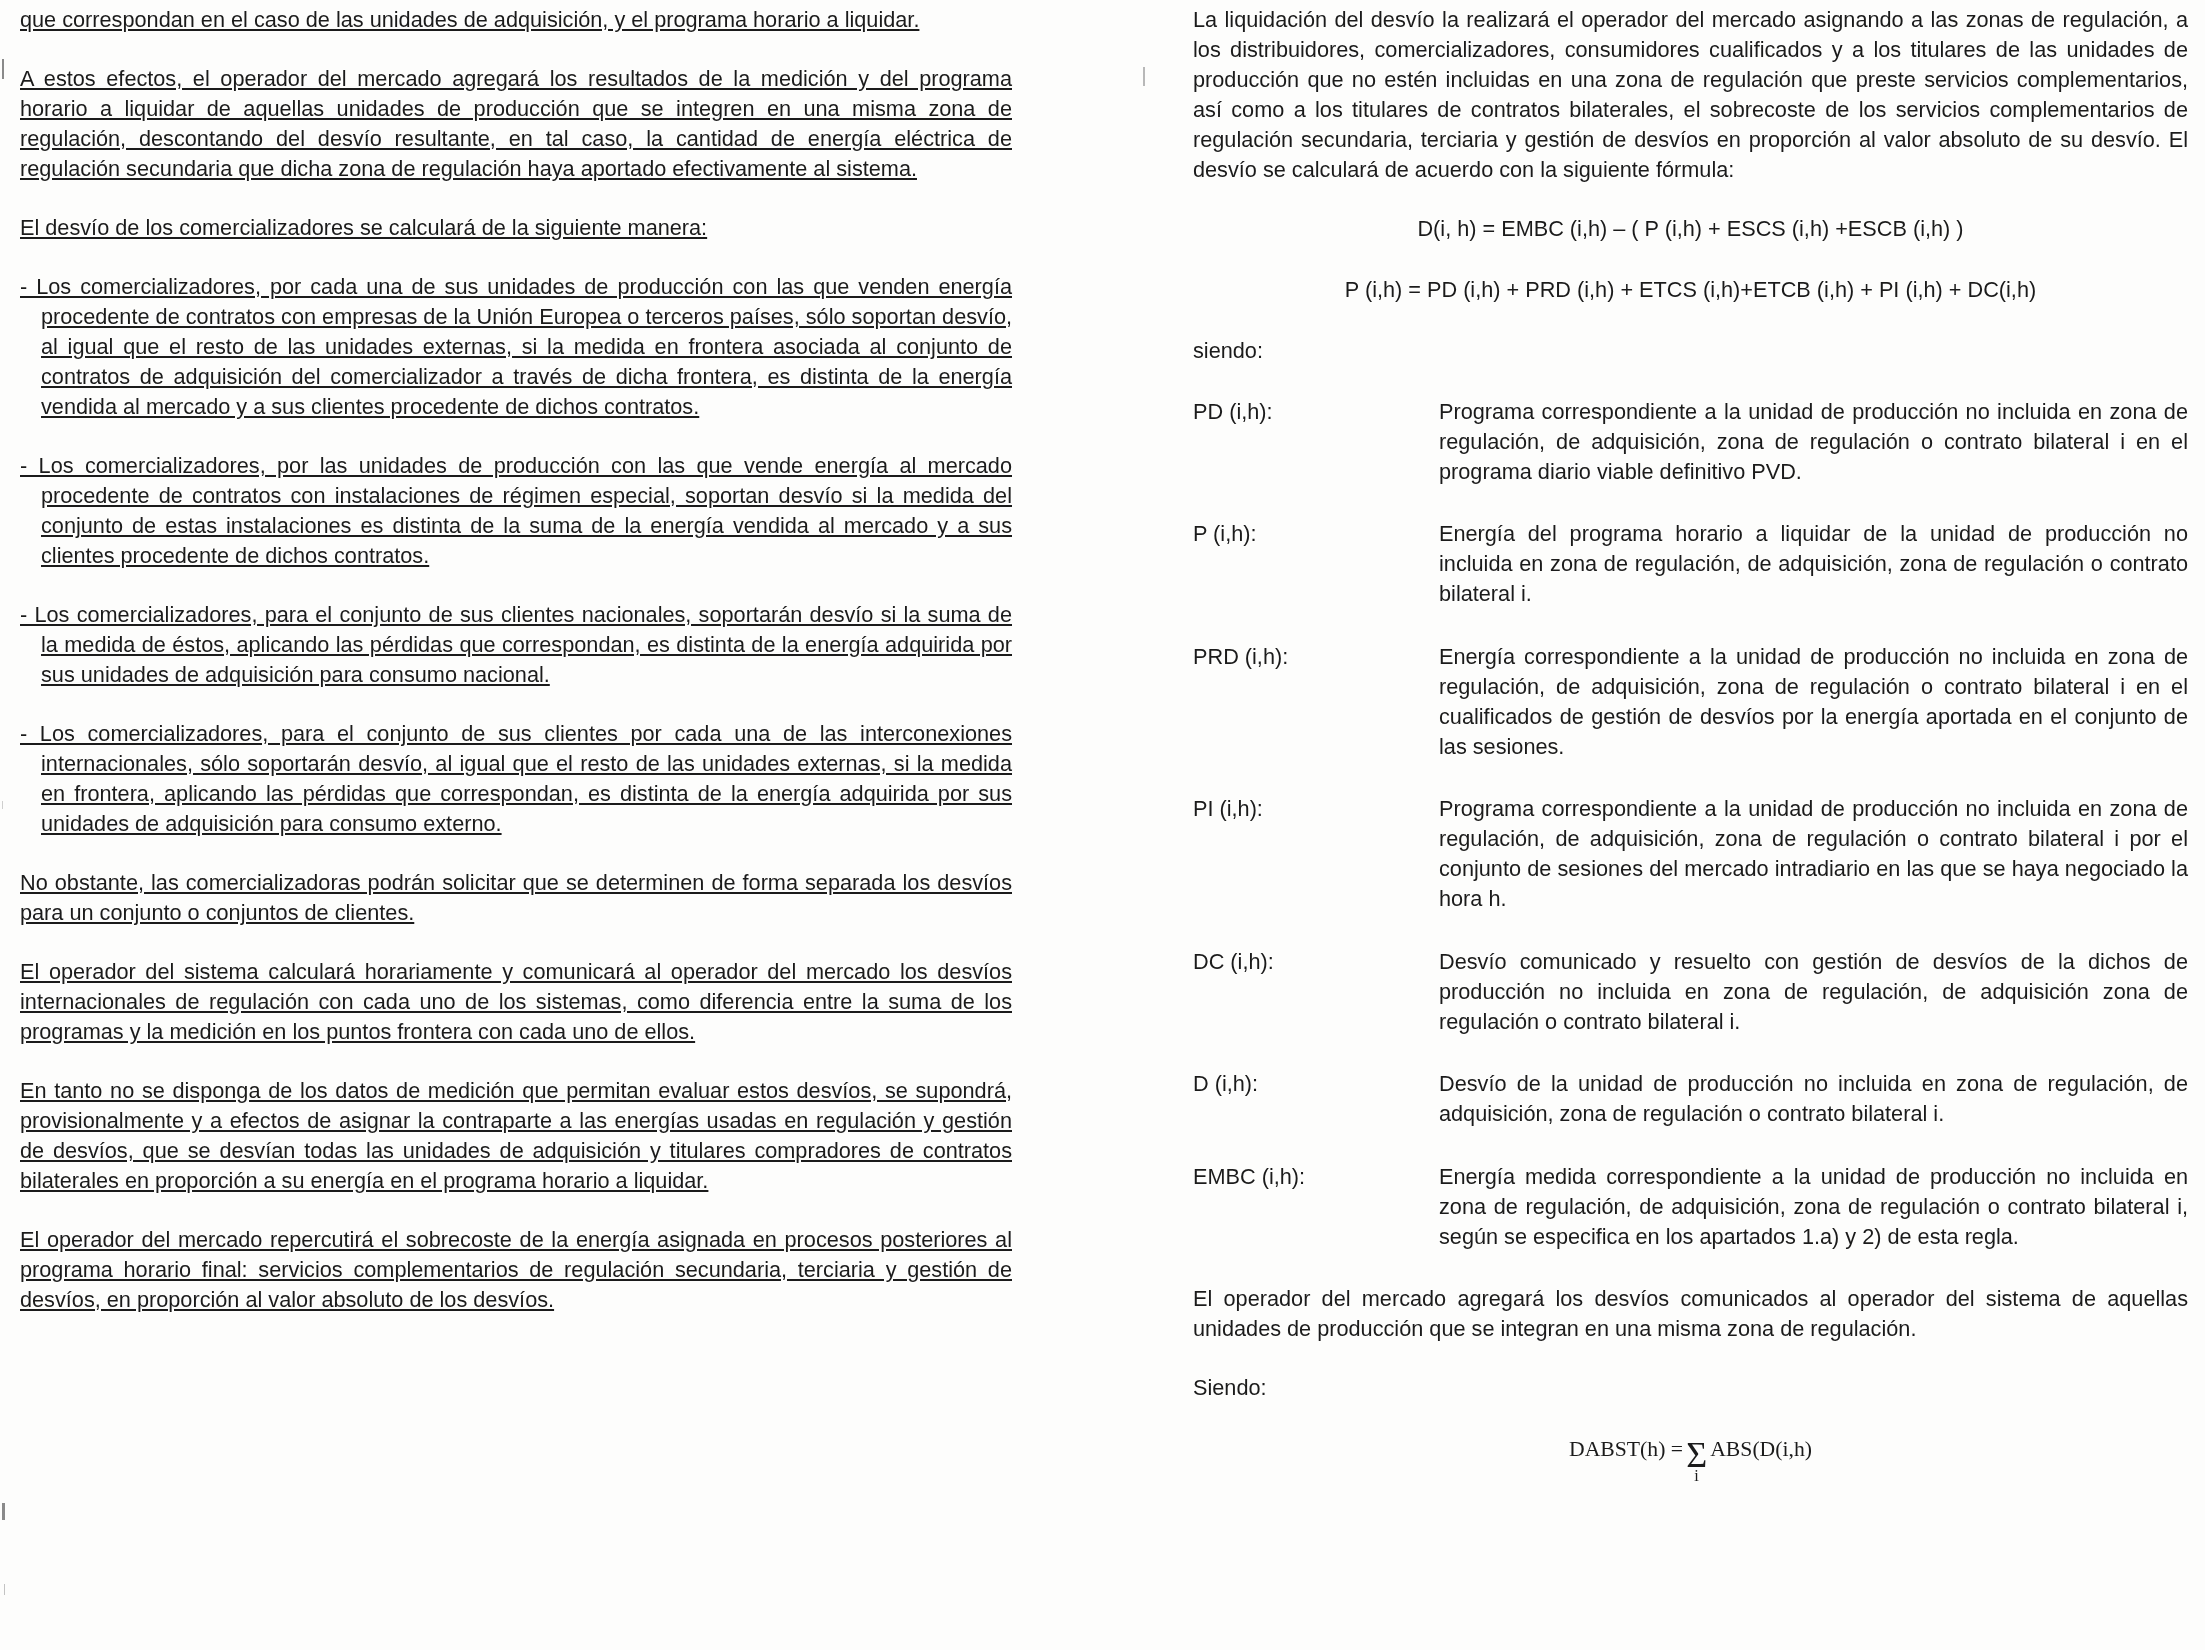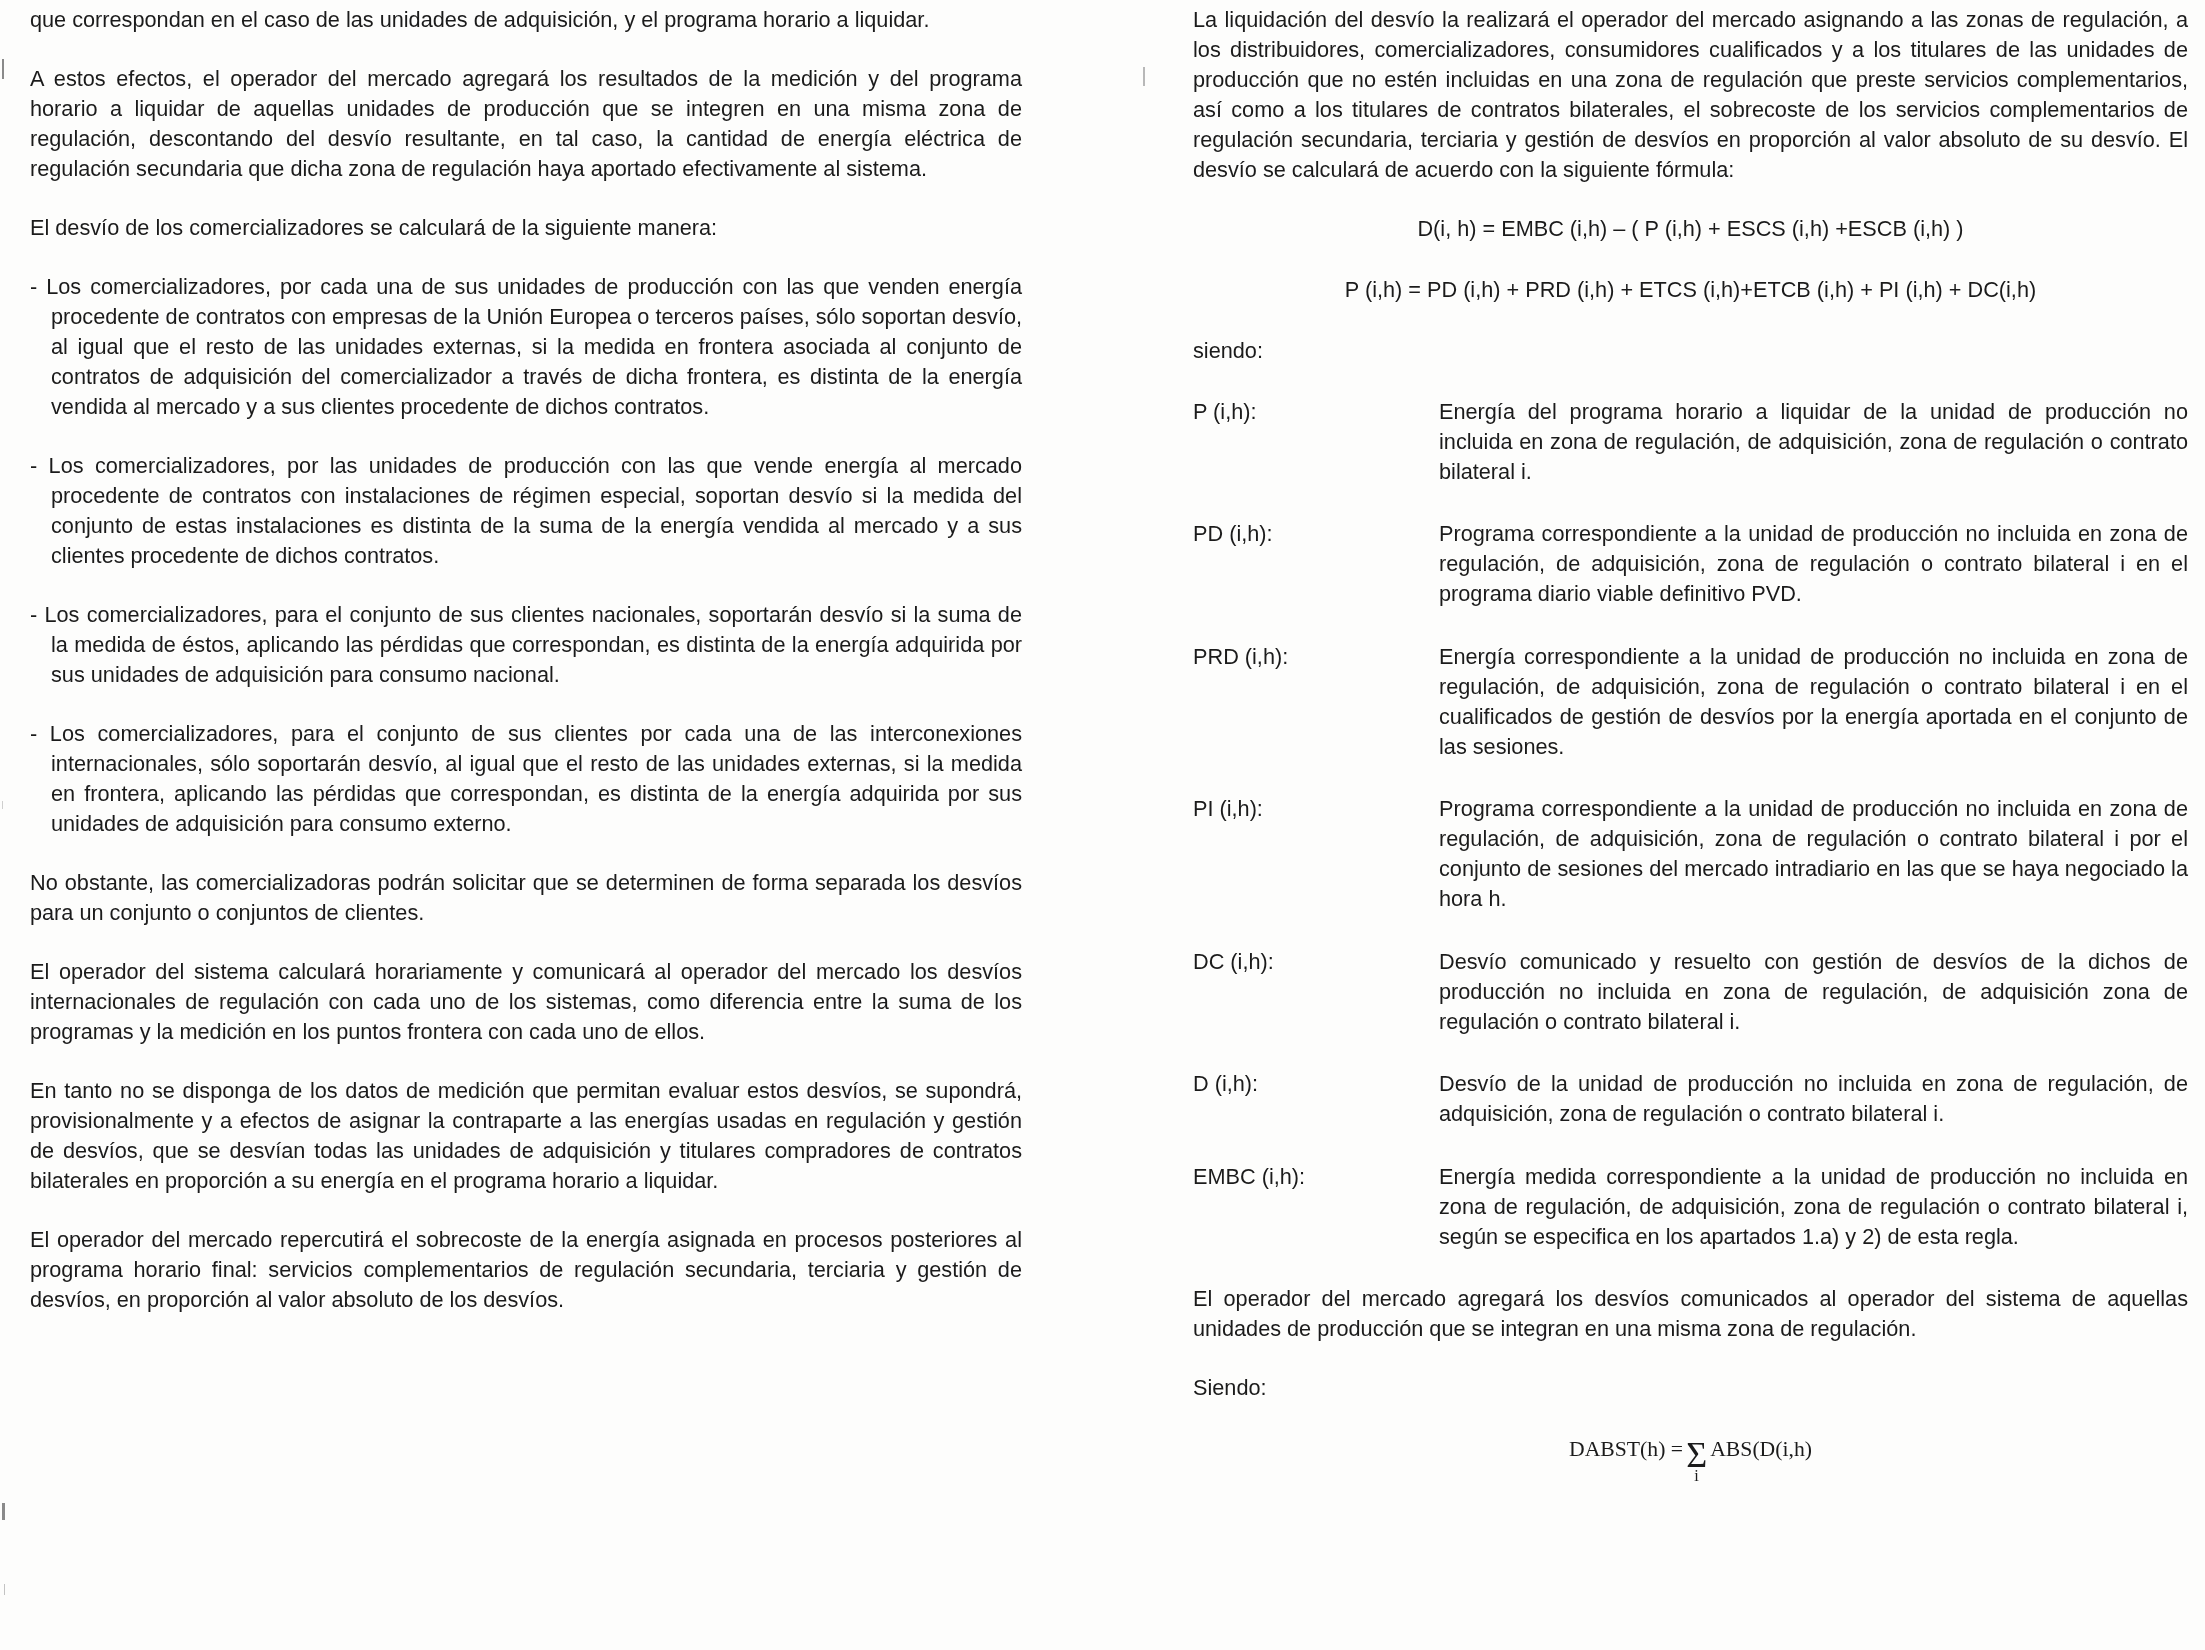--- a/index.html
+++ b/index.html
@@ -9,21 +9,21 @@
     height: 1650px;
     position: relative;
     overflow: hidden;
     font-family: "Liberation Sans", sans-serif;
     font-size: 21.7px;
     line-height: 30px;
     color: #1b1b1b;
     -webkit-font-smoothing: antialiased;
   }
   .col { position: absolute; top: 4.6px; }
-  .col-left  { left: 30px;   width: 992px; }
+  .col-left  { left: 20px;   width: 992px; text-decoration: underline; }
   .col-right { left: 1157px; width: 995px; margin-left: 36px; }
 
   p.para {
     text-align: justify;
     margin-bottom: 29px;
   }
   p.bullet {
     text-align: justify;
     margin-bottom: 29px;
     padding-left: 21px;
@@ -93,26 +93,26 @@
 
 <div class="col col-right">
   <p class="para">La liquidación del desvío la realizará el operador del mercado asignando a las zonas de regulación, a los distribuidores, comercializadores, consumidores cualificados y a los titulares de las unidades de producción que no estén incluidas en una zona de regulación que preste servicios complementarios, así como a los titulares de contratos bilaterales, el sobrecoste de los servicios complementarios de regulación secundaria, terciaria y gestión de desvíos en proporción al valor absoluto de su desvío. El desvío se calculará de acuerdo con la siguiente fórmula:</p>
 
   <div class="formula">D(i, h) = EMBC (i,h) – ( P (i,h) + ESCS (i,h) +ESCB (i,h) )</div>
   <div class="formula">P (i,h) = PD (i,h) + PRD (i,h) + ETCS (i,h)+ETCB (i,h) + PI (i,h) + DC(i,h)</div>
 
   <div class="label-line">siendo:</div>
 
   <div class="def-row">
+    <div class="def-term">PD (i,h):</div>
+    <div class="def-text">Programa correspondiente a la unidad de producción no incluida en zona de regulación, de adquisición, zona de regulación o contrato bilateral i en el programa diario viable definitivo PVD.</div>
+  </div>
+  <div class="def-row">
     <div class="def-term">P (i,h):</div>
     <div class="def-text">Energía del programa horario a liquidar de la unidad de producción no incluida en zona de regulación, de adquisición, zona de regulación o contrato bilateral i.</div>
-  </div>
-  <div class="def-row">
-    <div class="def-term">PD (i,h):</div>
-    <div class="def-text">Programa correspondiente a la unidad de producción no incluida en zona de regulación, de adquisición, zona de regulación o contrato bilateral i en el programa diario viable definitivo PVD.</div>
   </div>
   <div class="def-row">
     <div class="def-term">PRD (i,h):</div>
     <div class="def-text">Energía correspondiente a la unidad de producción no incluida en zona de regulación, de adquisición, zona de regulación o contrato bilateral i en el cualificados de gestión de desvíos por la energía aportada en el conjunto de las sesiones.</div>
   </div>
   <div class="def-row">
     <div class="def-term">PI (i,h):</div>
     <div class="def-text">Programa correspondiente a la unidad de producción no incluida en zona de regulación, de adquisición, zona de regulación o contrato bilateral i por el conjunto de sesiones del mercado intradiario en las que se haya negociado la hora h.</div>
   </div>
   <div class="def-row">

